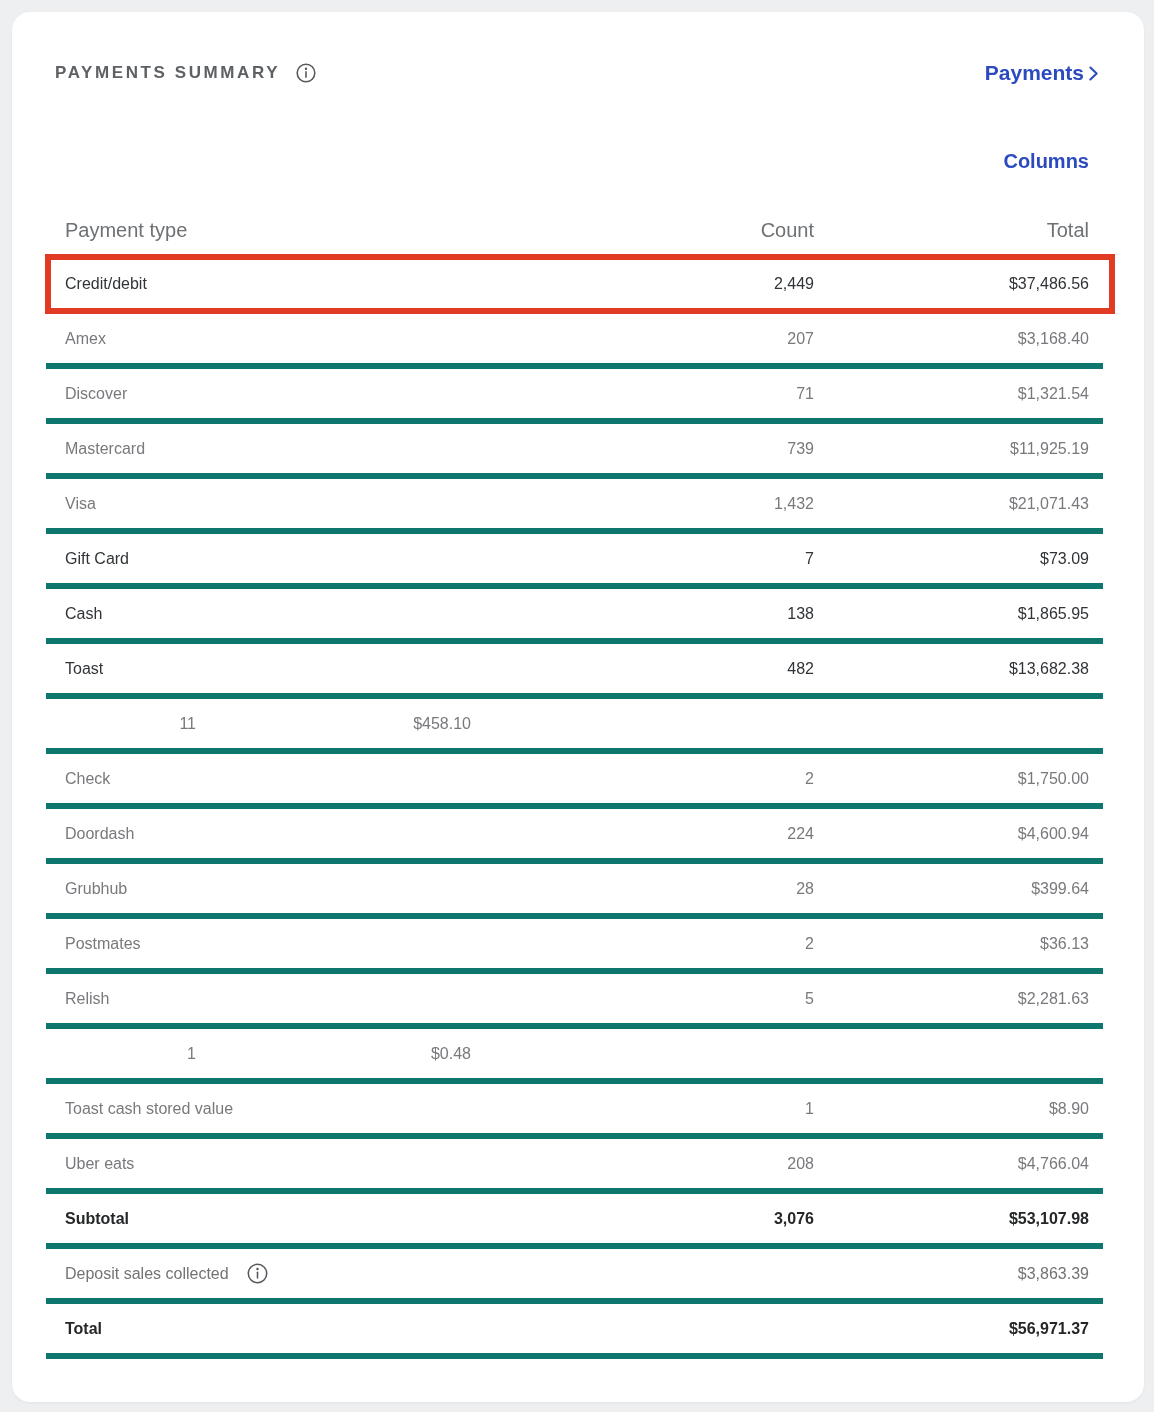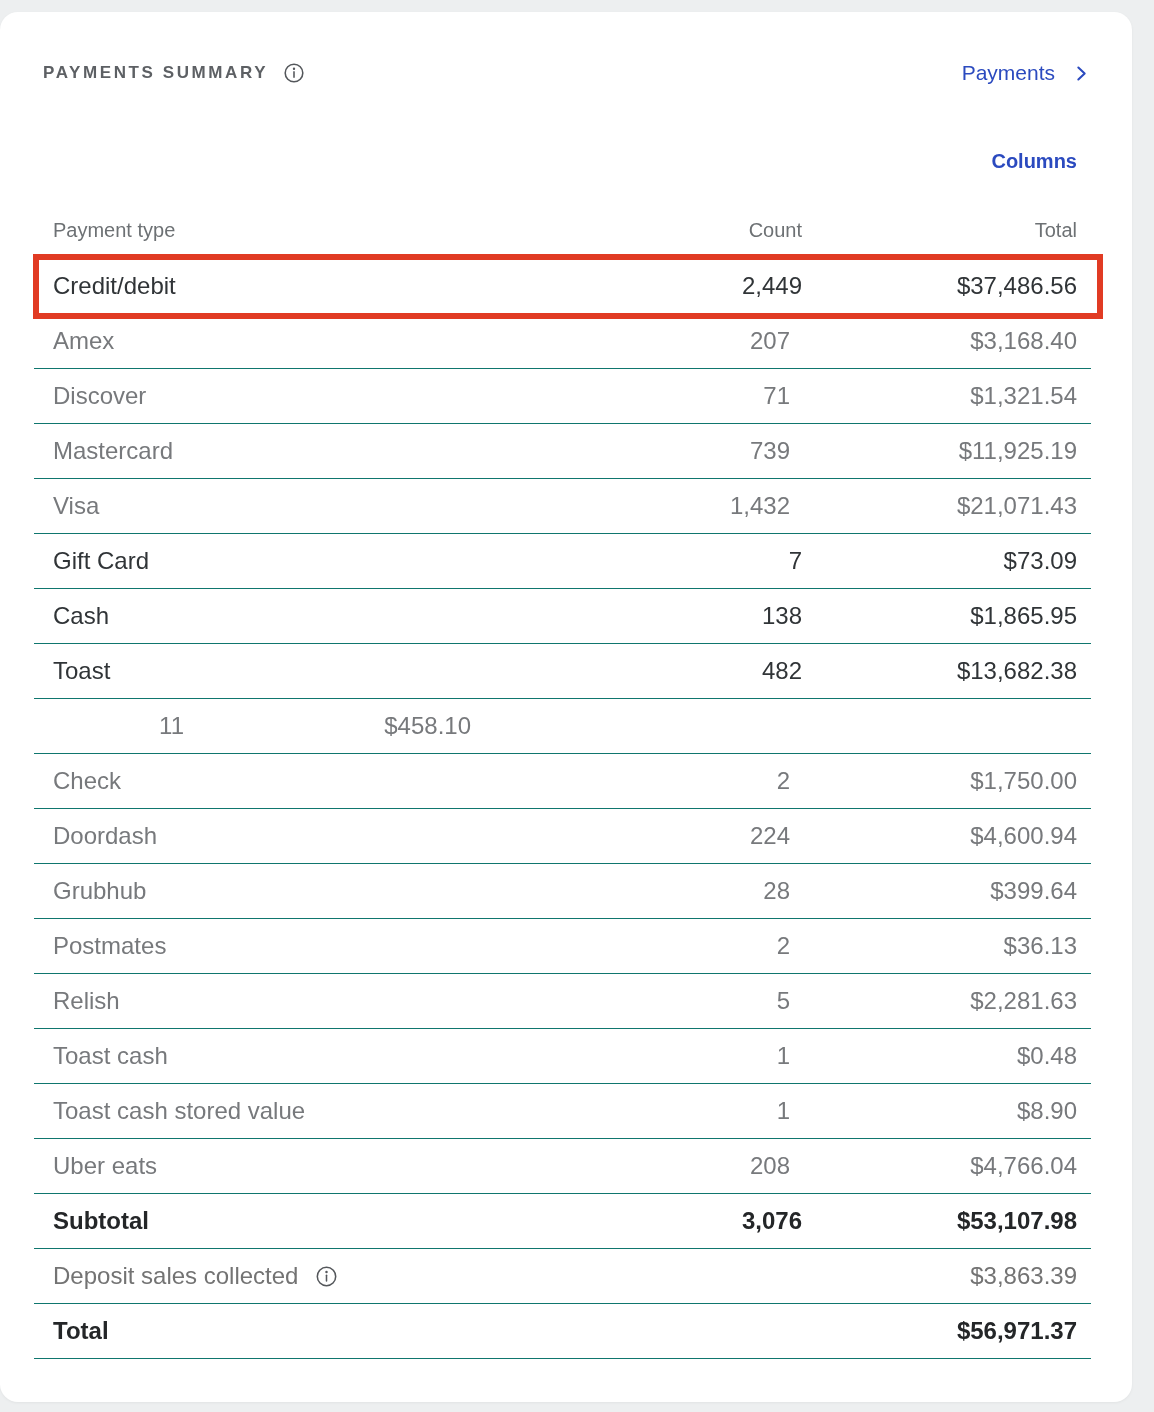--- a/index.html
+++ b/index.html
@@ -6,21 +6,21 @@
     margin: 0;
     padding: 0;
     width: 1154px;
     height: 1412px;
     background: #edeff0;
     font-family: "Liberation Sans", "DejaVu Sans", sans-serif;
     -webkit-font-smoothing: antialiased;
   }
   .card {
     position: absolute;
-    left: 0;
+    left: 12px;
     top: 12px;
     width: 1132px;
     height: 1390px;
     background: #ffffff;
     border-radius: 18px;
     box-sizing: border-box;
     padding: 48px 41px 0 34px;
     box-shadow: 0 1px 3px rgba(0,0,0,0.05);
   }
   
@@ -41,23 +41,22 @@
     font-size: 17px;
     font-weight: bold;
     letter-spacing: 2.6px;
     color: #5d6064;
   }
   .info-icon { display: inline-flex; color: #54575b; }
   .info-icon svg { width: 22px; height: 22px; display: block; }
   .payments-link {
     display: flex;
     align-items: center;
-    gap: 17px;
     font-size: 21px;
-    font-weight: normal;
+    font-weight: bold;
     cursor: pointer;
     text-decoration: none;
   }
   .chevron-icon svg { width: 19px; height: 19px; display: block; }
   
   .columns-row {
     display: flex;
     justify-content: flex-end;
     margin-top: 64px;
     padding-right: 14px;
@@ -78,31 +77,31 @@
     color: #6d7174;
     border-bottom: 1px solid #e5e6e7;
     box-sizing: border-box;
     padding-right: 14px;
   }
   .trow {
     position: relative;
     display: flex;
     align-items: center;
     height: 55px;
-    font-size: 24px;
-    border-bottom: 1px solid #0f766e;
+    font-size: 16px;
+    border-bottom: 6px solid #0f766e;
     box-sizing: border-box;
     padding-right: 14px;
   }
   .cell-label { flex: 1; padding-left: 19px; display: flex; align-items: center; gap: 17px; }
   .cell-count { width: 150px; text-align: right; }
   .cell-total { width: 275px; text-align: right; }
 
   .style-parent { color: #303437; }
-  .style-child  { color: #77797c; gap: 12px; }
+  .style-child  { color: #77797c; }
   .style-bold   { color: #242628; font-weight: bold; }
   .style-deposit{ color: #737373; }
   .row-info-icon svg { width: 23px; height: 23px; display: block; }
 
   .highlight-box {
     position: absolute;
     left: -1px;
     right: -12px;
     top: -5px;
     bottom: -6px;
@@ -239,23 +238,20 @@
     <span class="cell-total">$36.13</span>
   </div>
         <div class="trow style-child">
     <span class="cell-label">
       <span class="label-text">Relish</span>
     </span>
     <span class="cell-count">5</span>
     <span class="cell-total">$2,281.63</span>
   </div>
         <div class="trow style-child">
-    <span class="cell-label">
-      <span class="label-text">Toast cash</span>
-    </span>
     <span class="cell-count">1</span>
     <span class="cell-total">$0.48</span>
   </div>
         <div class="trow style-child">
     <span class="cell-label">
       <span class="label-text">Toast cash stored value</span>
     </span>
     <span class="cell-count">1</span>
     <span class="cell-total">$8.90</span>
   </div>

